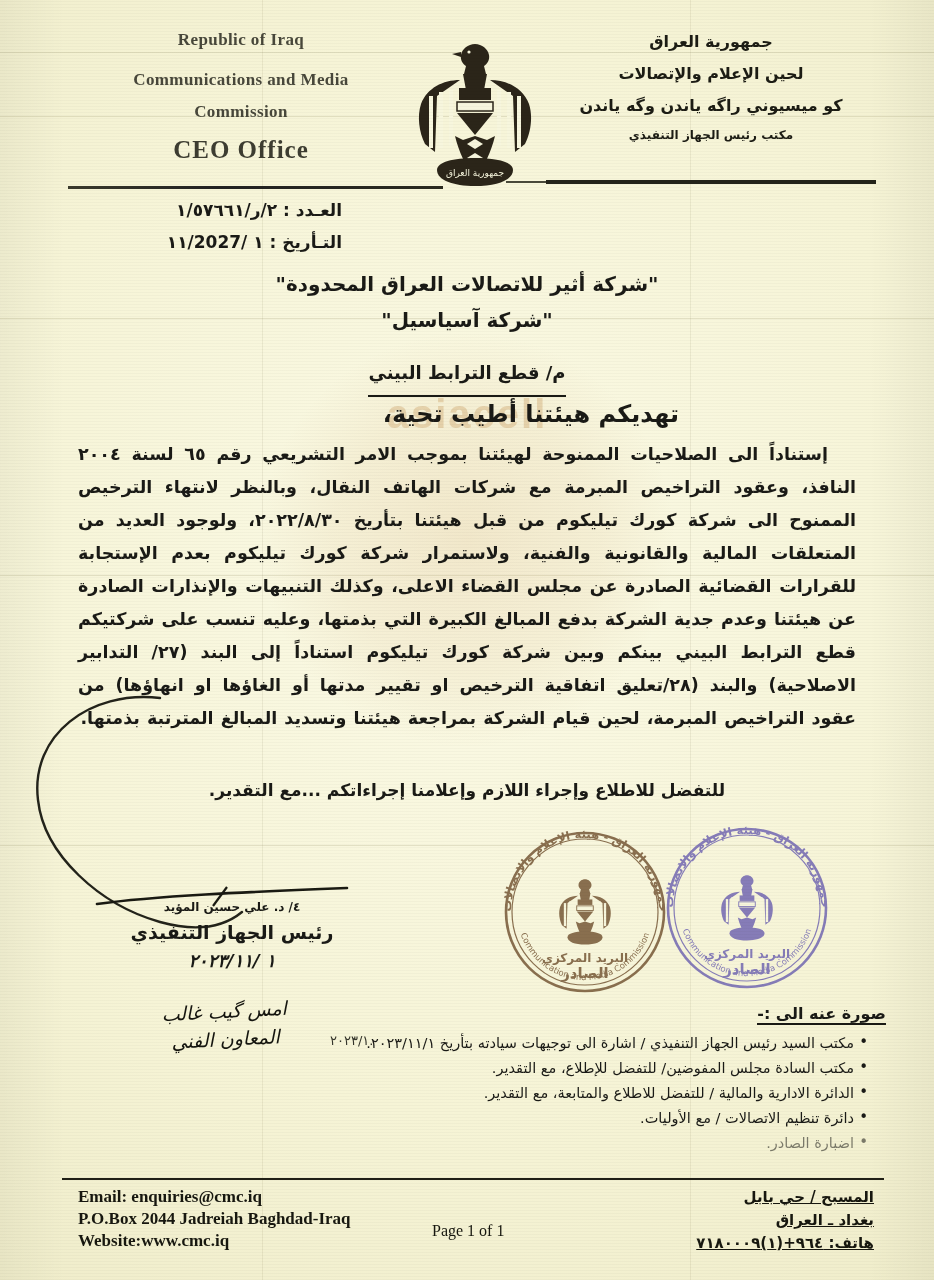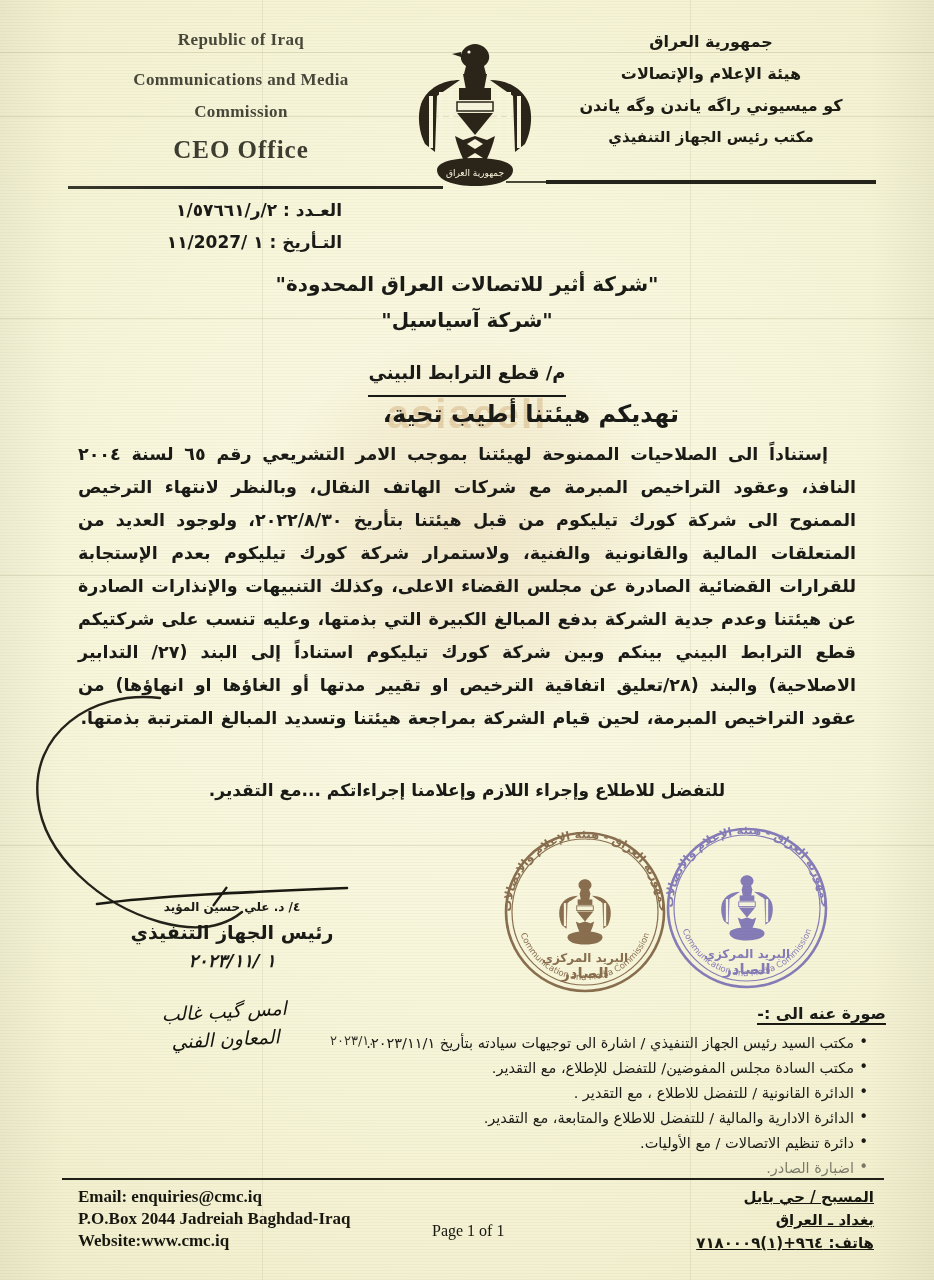--- a/index.html
+++ b/index.html
@@ -43,21 +43,21 @@
   .hdr-en .l1{font-size:17px;font-weight:bold;letter-spacing:.4px;margin-bottom:20px;opacity:.85;}
   .hdr-en .l2{font-size:17px;font-weight:bold;letter-spacing:.4px;margin-bottom:12px;opacity:.85;}
   .hdr-en .l3{font-size:17px;font-weight:bold;letter-spacing:.4px;margin-bottom:14px;opacity:.85;}
   .hdr-en .ceo{font-size:25px;font-weight:bold;letter-spacing:1px;opacity:.9;}
 
   .hdr-ar{
     position:absolute;right:58px;top:10px;width:330px;text-align:center;
     direction:rtl;font-family:"DejaVu Sans",sans-serif;color:#1c1c14;
   }
   .hdr-ar div{font-size:16px;font-weight:bold;margin-bottom:13px;}
-  .hdr-ar .big{font-size:15px;margin-top:4px;}
+  .hdr-ar .big{font-size:12px;margin-top:4px;}
 
   .emblem{position:absolute;left:415px;top:14px;width:120px;height:170px;}
 
   .rule-left{position:absolute;left:68px;top:186px;width:375px;height:3px;
     background:linear-gradient(90deg,#3a3a2c 0%,#222 40%,#2b2b20 100%);}
   .rule-right{position:absolute;right:58px;top:180px;width:330px;height:4px;background:#24241a;}
   .rule-right::after{content:"";position:absolute;left:-40px;top:1px;width:40px;height:2px;background:#4a4a3a;}
 
   
   .refblock{position:absolute;right:592px;top:200px;direction:rtl;text-align:right;
@@ -194,21 +194,21 @@
           </g>
 
           <path d="M22 134 C22 126 38 122 60 122 C82 122 98 126 98 134 C98 144 82 150 60 150 C38 150 22 144 22 134z"></path>
           <text x="60" y="140" font-size="9" fill="#f7f6dd" text-anchor="middle" font-family="DejaVu Sans">جمهورية العراق</text>
         </g>
       </svg>
     </div>
 
     <div class="hdr-ar">
       <div>جمهورية العراق</div>
-      <div>هيئة الإعلام والإتصالات</div>
+      <div>لحين الإعلام والإتصالات</div>
       <div>كو ميسيوني راگه یاندن وگه یاندن</div>
       <div class="big">مكتب رئيس الجهاز التنفيذي</div>
     </div>
   </div>
 
   <div class="rule-right"></div>
   <div class="rule-left"></div>
 
   <div class="refblock">
     <div class="refline">
@@ -334,21 +334,20 @@
       <text x="90" y="140" font-size="12" fill="#6a5fb0" font-family="DejaVu Sans" text-anchor="middle" font-weight="bold">البريد المركزي</text>
       <text x="90" y="156" font-size="15" fill="#6a5fb0" font-family="DejaVu Sans" text-anchor="middle" font-weight="bold">الصادر</text>
     </svg>
   </div>
 
   <div class="cc">
     <div class="cc-title"><span>صورة عنه الى :-</span></div>
     <ul>
       <li>مكتب السيد رئيس الجهاز التنفيذي / اشارة الى توجيهات سيادته بتأريخ ٢٠٢٣/١١/١.</li>
       <li>مكتب السادة مجلس المفوضين/ للتفضل للإطلاع، مع التقدير.</li>
-      <li>الدائرة القانونية / للتفضل للاطلاع ، مع التقدير .</li>
       <li>الدائرة الادارية والمالية / للتفضل للاطلاع والمتابعة، مع التقدير.</li>
       <li>دائرة تنظيم الاتصالات / مع الأوليات.</li>
       <li class="obscured">اضبارة الصادر.</li>
     </ul>
   </div>
 
   <div class="footer-rule2"></div>
 
   <div class="footer-en">
     <div>Email: enquiries@cmc.iq</div>

